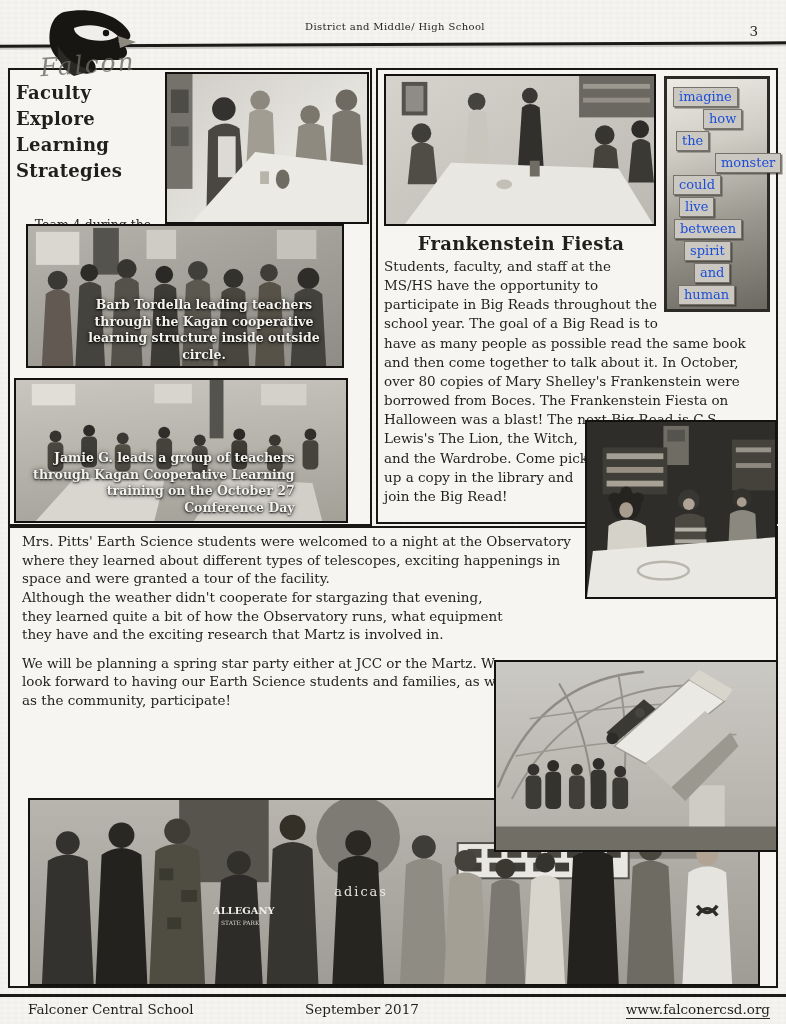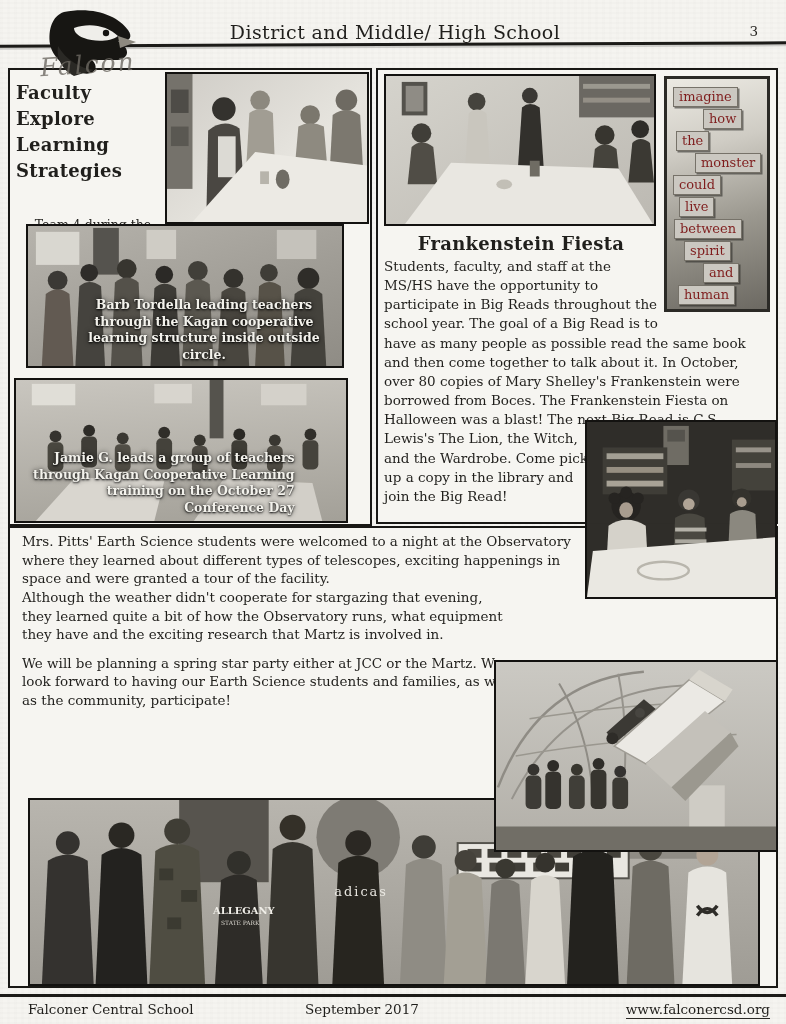--- a/index.html
+++ b/index.html
@@ -1,21 +1,21 @@
 <!DOCTYPE html>
 <html><head>
 <meta charset="utf-8">
 <style>
   html,body{margin:0;padding:0;background:#888;}
   .page{position:relative;width:786px;height:1024px;margin:0 auto;background:#f5f4f0;
     overflow:hidden;font-family:"DejaVu Serif",serif;color:#201f1c;
     background-image:repeating-linear-gradient(0deg,rgba(60,55,50,.015) 0 2px,transparent 2px 5px),
                      repeating-linear-gradient(90deg,rgba(60,55,50,.012) 0 3px,transparent 3px 7px);}
   
-  .hdr-title{position:absolute;left:4px;right:0;top:21px;text-align:center;font-size:19px;letter-spacing:.4px;}
+  .hdr-title{position:absolute;left:4px;right:0;top:21px;text-align:center;font-size:10px;letter-spacing:.4px;}
   .hdr-page{position:absolute;right:28px;top:23px;font-size:13.5px;}
   .hdr-rule{position:absolute;left:0;top:43px;width:786px;height:3px;background:#1c1b18;
     box-shadow:0 2px 0 rgba(30,28,25,.18);transform:rotate(-.25deg);}
   .logo{position:absolute;left:14px;top:6px;width:160px;height:82px;z-index:3;}
   .logo-word{position:absolute;left:26px;top:44px;font-style:italic;font-size:25px;color:#6e6a63;
     letter-spacing:2px;transform:rotate(-4deg);opacity:.8;}
   
   .nbox{position:absolute;border:2.5px solid #191815;background:#f6f5f1;box-sizing:border-box;}
   #box-faculty{left:8px;top:68px;width:364px;height:458px;}
   #box-frank{left:376px;top:68px;width:402px;height:456px;padding:4px 6px;}
@@ -33,21 +33,21 @@
   #photo1{left:155px;top:2px;width:204px;height:152px;background:linear-gradient(140deg,#cfccc6,#e6e4de 60%,#d6d4cd);}
   #photo2{left:16px;top:154px;width:318px;height:144px;background:linear-gradient(160deg,#b6b3ac,#8f8c85);}
   #photo2 .ph-cap{right:6px;bottom:3px;left:44px;text-align:center;}
   #photo3{left:4px;top:308px;width:334px;height:145px;background:linear-gradient(175deg,#c9c6bf,#a3a098);}
   #photo3 .ph-cap{left:8px;bottom:5px;width:82%;text-align:right;}
   
   #magnet{float:right;width:106px;height:236px;margin:2px 0 6px 6px;border:3px solid #2b2a26;
     box-sizing:border-box;padding-top:7px;
     background:linear-gradient(165deg,#eceae3 0%,#cfccc4 30%,#9b988f 62%,#6c6962 100%);}
   .tile{display:inline-block;background:#cbc8c1;border:1px solid #767269;box-shadow:1.5px 1.5px 0 rgba(35,33,30,.55);
-    padding:0 5px;font-size:13px;line-height:18px;color:#7f1d1d;}
+    padding:0 5px;font-size:13px;line-height:18px;color:#1d4ed8;}
   .trow{height:22px;}
   #photo4{position:relative;border:2.5px solid #131210;width:272px;height:152px;box-sizing:border-box;
     background:linear-gradient(150deg,#d5d3cc,#bcb9b2);overflow:hidden;}
   #photo4 svg,#magnet{display:block;}
   .frank-head{margin:7px 0 3px;}
   .frank-body{font-size:13.5px;line-height:1.42;margin:2px 0 0;}
   .sp2{float:right;width:175px;height:96px;clear:right;}
   
   .spA{float:right;width:170px;height:58px;}
   .spB{float:right;width:250px;height:215px;clear:right;}
@@ -164,26 +164,26 @@
       </svg>
       <div class="ph-cap">Jamie G. leads a group of teachers through Kagan Cooperative Learning training on the October 27 Conference Day</div>
     </div>
   </div>
 
   <div class="nbox" id="box-frank">
     <div id="magnet">
       <div class="trow" style="margin-left:6px"><span class="tile">imagine</span></div>
       <div class="trow" style="margin-left:36px"><span class="tile">how</span></div>
       <div class="trow" style="margin-left:9px"><span class="tile">the</span></div>
-      <div class="trow" style="margin-left:28px"><span class="tile">monster</span></div>
+      <div class="trow" style="margin-left:48px"><span class="tile">monster</span></div>
       <div class="trow" style="margin-left:6px"><span class="tile">could</span></div>
       <div class="trow" style="margin-left:12px"><span class="tile">live</span></div>
       <div class="trow" style="margin-left:7px"><span class="tile">between</span></div>
       <div class="trow" style="margin-left:17px"><span class="tile">spirit</span></div>
-      <div class="trow" style="margin-left:36px"><span class="tile">and</span></div>
+      <div class="trow" style="margin-left:27px"><span class="tile">and</span></div>
       <div class="trow" style="margin-left:11px"><span class="tile">human</span></div>
     </div>
 
     <div id="photo4">
       <svg viewBox="0 0 272 152" preserveAspectRatio="none">
         <rect x="16" y="6" width="26" height="34" fill="#54524c"></rect>
           <rect x="20" y="10" width="18" height="26" fill="#8f8c85"></rect>
         <rect x="196" y="0" width="76" height="42" fill="#6b6862"></rect>
         <rect x="200" y="8" width="68" height="5" fill="#9b988f"></rect>
           <rect x="200" y="22" width="68" height="5" fill="#948f86"></rect>

